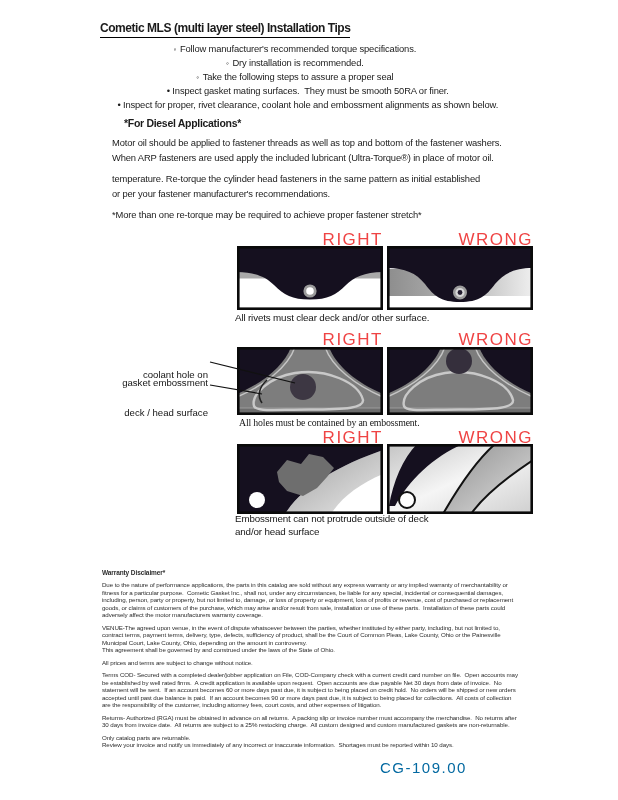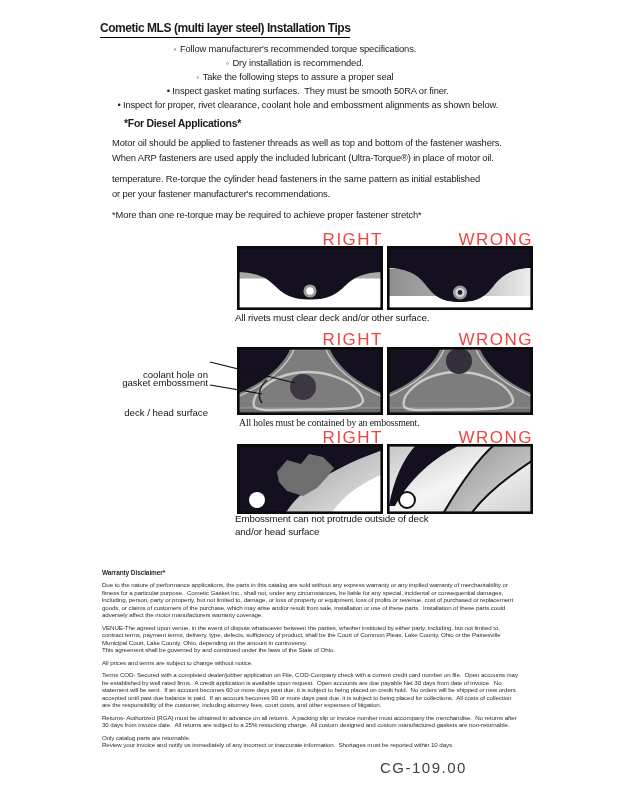--- a/index.html
+++ b/index.html
@@ -19,21 +19,21 @@
   .dgap{height:7px;}
   .rw{width:146px;text-align:right;font-size:17px;letter-spacing:1.5px;color:#ef4444;}
   .panel svg{display:block;}
   .cap{font-size:9.8px;letter-spacing:-0.15px;color:#151515;white-space:pre;}
   .cap3{width:196px;white-space:normal;line-height:12.5px;}
   .sidelabel{width:113px;text-align:right;font-size:9.6px;line-height:12.5px;color:#151515;white-space:pre;}
   .warr{left:102px;top:569px;width:430px;font-size:6.2px;letter-spacing:-0.1px;color:#2d2d2d;}
   .whead{font-weight:bold;font-size:6.5px;margin-bottom:5px;white-space:pre;}
   .dp{margin-bottom:5px;}
   .dl{line-height:7.5px;white-space:pre;}
-  .pagenum{left:380px;top:759px;font-size:15px;letter-spacing:1.5px;color:#404040;white-space:pre;}
+  .pagenum{left:380px;top:759px;font-size:15px;letter-spacing:1.5px;color:#0369a1;white-space:pre;}
 </style>
 </head>
 <body>
 
 <div class="page">
 
   <div class="abs title">Cometic MLS (multi layer steel) Installation Tips</div>
 
   <div class="abs bullets">
     <div class="brow"><span class="bg1">◦</span><span>Follow manufacturer's recommended torque specifications.</span></div>

